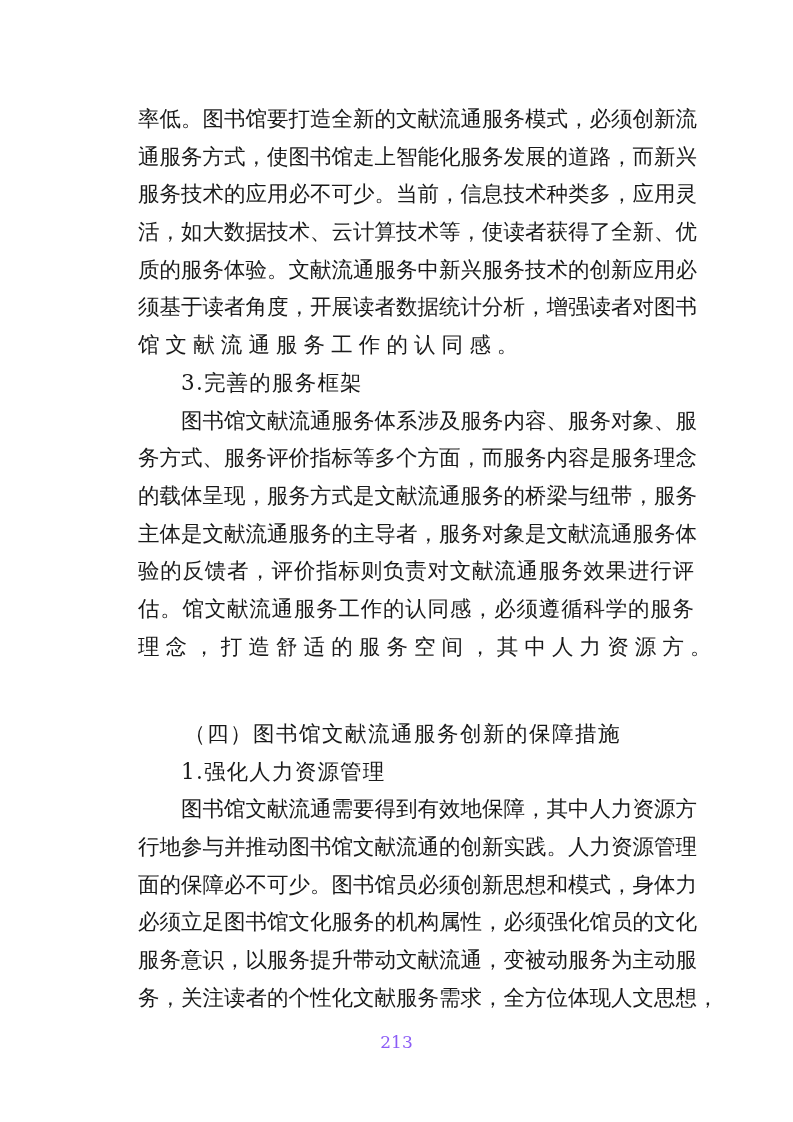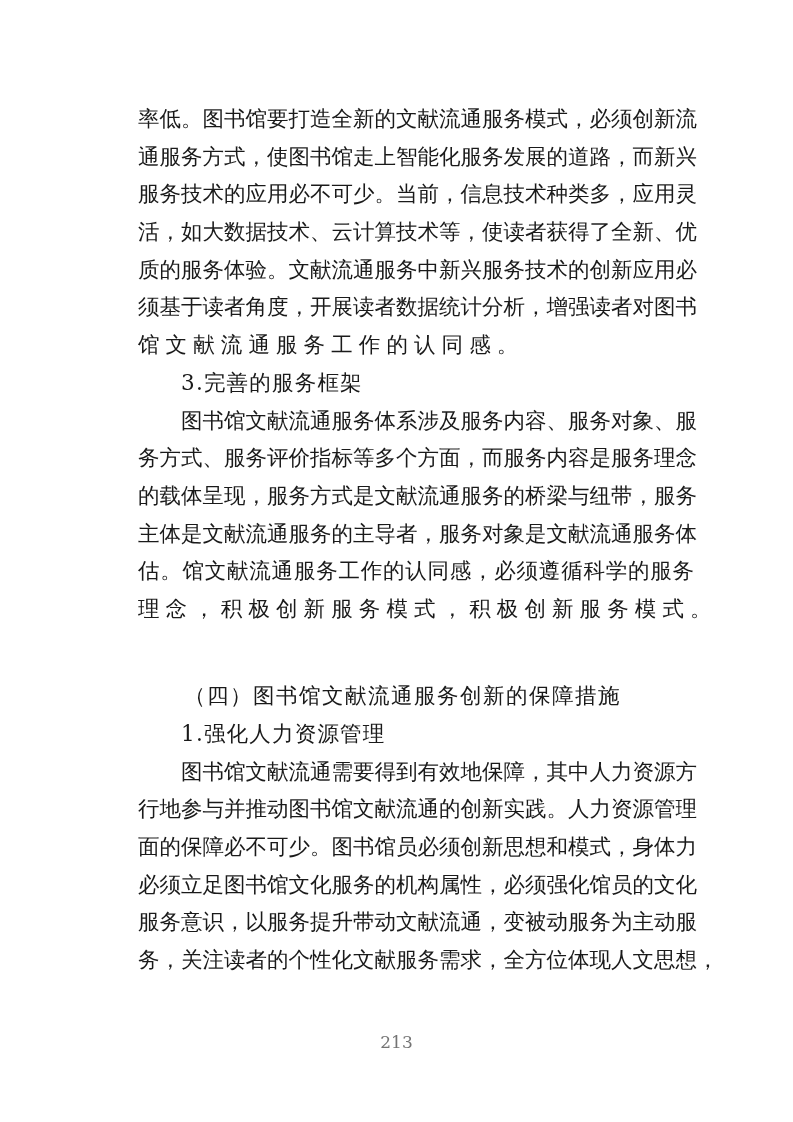--- a/index.html
+++ b/index.html
@@ -44,21 +44,21 @@
     height: 37.7px;
   }
   .page-number {
     position: absolute;
     top: 1032px;
     left: 0;
     width: 793px;
     text-align: center;
     font-size: 17px;
     font-family: "DejaVu Serif", "Liberation Serif", serif;
-    color: #737373;
+    color: #8b5cf6;
   }
 </style>
 </head>
 <body>
 
 <div class="page">
 
   <div>
     <div class="line justify">率低。图书馆要打造全新的文献流通服务模式，必须创新流</div>
     <div class="line justify">通服务方式，使图书馆走上智能化服务发展的道路，而新兴</div>
@@ -69,22 +69,23 @@
     <div class="line">馆文献流通服务工作的认同感。</div>
   </div>
 
   <div class="line indent" style="letter-spacing:1.2px;">3.完善的服务框架</div>
 
   <div>
     <div class="line justify indent">图书馆文献流通服务体系涉及服务内容、服务对象、服</div>
     <div class="line justify">务方式、服务评价指标等多个方面，而服务内容是服务理念</div>
     <div class="line justify">的载体呈现，服务方式是文献流通服务的桥梁与纽带，服务</div>
     <div class="line justify">主体是文献流通服务的主导者，服务对象是文献流通服务体</div>
+    <div class="line justify">验的反馈者，评价指标则负责对文献流通服务效果进行评</div>
     <div class="line justify">估。馆文献流通服务工作的认同感，必须遵循科学的服务</div>
-    <div class="line">理念，积极创新服务模式，积极创新服务模式。</div>
+    <div class="line">理念，打造舒适的服务空间，其中人力资源方。</div>
   </div>
 
   <div class="blank"></div>
 
   <div class="line heading-indent" style="letter-spacing:1.5px;">（四）图书馆文献流通服务创新的保障措施</div>
 
   <div class="line indent" style="letter-spacing:1.2px;">1.强化人力资源管理</div>
 
   <div>
     <div class="line justify indent">图书馆文献流通需要得到有效地保障，其中人力资源方</div>

